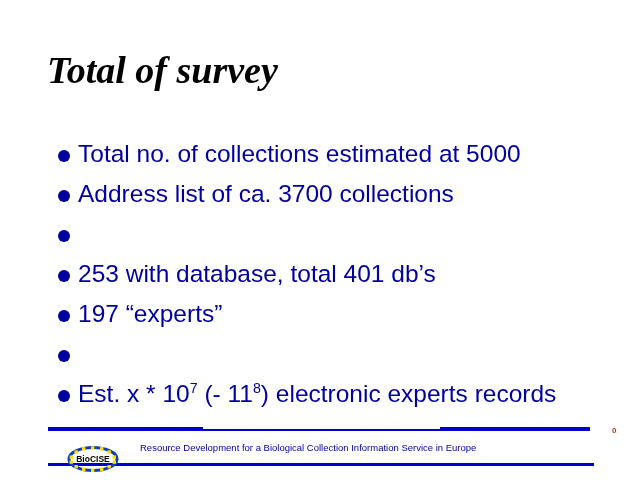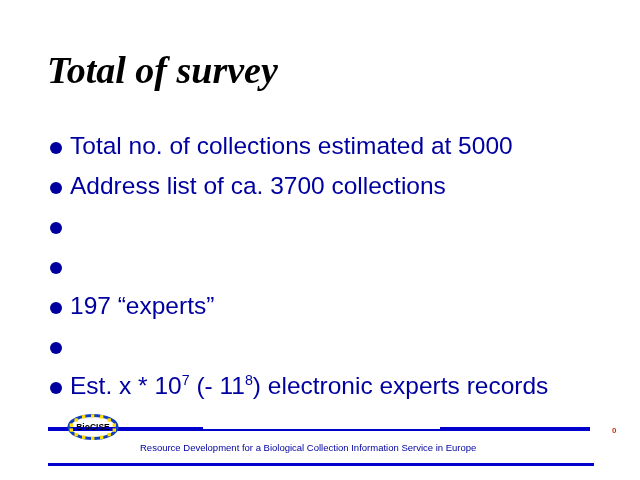--- a/index.html
+++ b/index.html
@@ -32,21 +32,21 @@
     letter-spacing: 0px;
     white-space: nowrap;
   }
 
   
   #bullet-list {
     position: absolute;
     left: 50px;
     top: 131px;
     width: 580px;
-    margin: 0;
+    margin: 8px;
     padding: 0;
     list-style: none;
   }
   .bullet-item {
     display: flex;
     align-items: flex-start;
     height: 40px;
     color: #0000A0;
     font-family: "Liberation Sans", sans-serif;
     font-size: 24.5px;
@@ -110,21 +110,21 @@
     top: 442px;
     font-family: "Liberation Sans", sans-serif;
     font-size: 9.5px;
     line-height: 12px;
     color: #0000A0;
     white-space: nowrap;
   }
   #footer-logo {
     position: absolute;
     left: 66px;
-    top: 413px;
+    top: 445px;
     width: 54px;
     height: 28px;
   }
   #page-marker {
     position: absolute;
     left: 612px;
     top: 426px;
     font-family: "Liberation Sans", sans-serif;
     font-weight: bold;
     font-size: 8px;
@@ -150,20 +150,21 @@
       <span class="bullet-marker"></span>
       <span class="bullet-text">Address list of ca. 3700 collections</span>
     </li>
 
     <li class="bullet-item">
       <span class="bullet-marker"></span>
     </li>
 
     <li class="bullet-item">
       <span class="bullet-marker"></span>
+      <span class="bullet-text">253 with database, total 401 db’s</span>
     </li>
 
     <li class="bullet-item">
       <span class="bullet-marker"></span>
       <span class="bullet-text">197 “experts”</span>
     </li>
 
     <li class="bullet-item">
       <span class="bullet-marker"></span>
     </li>

